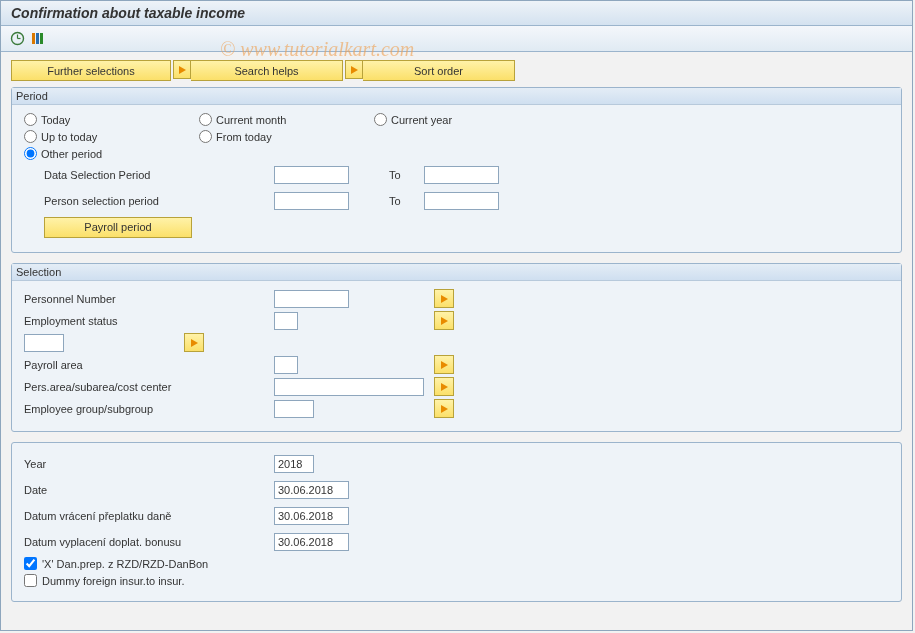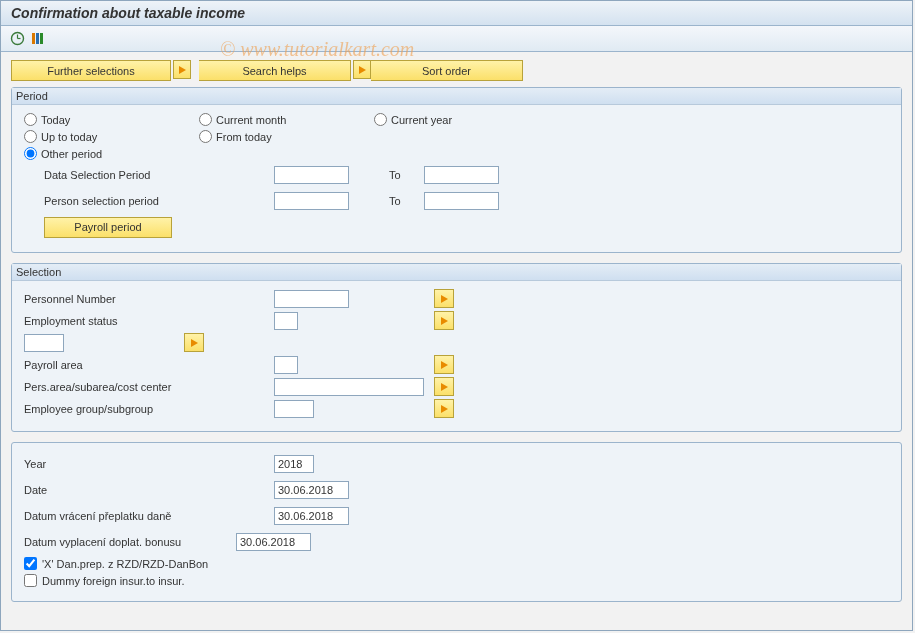--- a/index.html
+++ b/index.html
@@ -155,21 +155,21 @@
 </div>
 
 <div class="watermark">© www.tutorialkart.com</div>
 
 <div class="content">
 
   <div class="button-row">
     <div class="yellow-btn w1">
           <span>Further selections</span>
         </div>
-    <div style="display:flex;gap:8px;">
+    <div style="display:flex;">
       <div class="arrow-block">
             <div class="arrow-right"></div>
           </div>
       <div class="yellow-btn w2" style="border-left:none">
             <span>Search helps</span>
           </div>
     </div>
     <div style="display:flex;">
       <div class="arrow-block">
             <div class="arrow-right"></div>
@@ -219,21 +219,21 @@
         <span class="to-label">To</span>
         <input type="text" class="inp-sm" value="" style="">
       </div>
       <div class="form-row">
         <span class="form-label indent">Person selection period</span>
         <input type="text" class="inp-sm" value="" style="">
         <span class="to-label">To</span>
         <input type="text" class="inp-sm" value="" style="">
       </div>
       <div class="form-row" style="padding-left:20px;">
-        <div class="yellow-btn" style="width:128px">
+        <div class="yellow-btn" style="width:148px">
               <span>Payroll period</span>
             </div>
       </div>
     </div>
   </div>
 
   <div class="group-box">
     <div class="group-header">Selection</div>
     <div class="group-body" id="selection-body">
           <div class="sel-row">
@@ -293,21 +293,21 @@
     </div>
     <div class="form-row">
       <span class="form-label" style="width:250px">Date</span>
       <input type="text" class="inp-sm" value="30.06.2018" style="">
     </div>
     <div class="form-row">
       <span class="form-label" style="width:250px">Datum vrácení přeplatku daně</span>
       <input type="text" class="inp-sm" value="30.06.2018" style="">
     </div>
     <div class="form-row">
-      <span class="form-label" style="width:212px">Datum vyplacení doplat. bonusu</span>
+      <span class="form-label" style="width:250px">Datum vyplacení doplat. bonusu</span>
       <input type="text" class="inp-sm" value="30.06.2018" style="">
     </div>
     <div class="check-row">
       <input type="checkbox" checked="" style="">
       <span>'X' Dan.prep. z RZD/RZD-DanBon</span>
     </div>
     <div class="check-row">
       <input type="checkbox" style="">
       <span>Dummy foreign insur.to insur.</span>
     </div>

